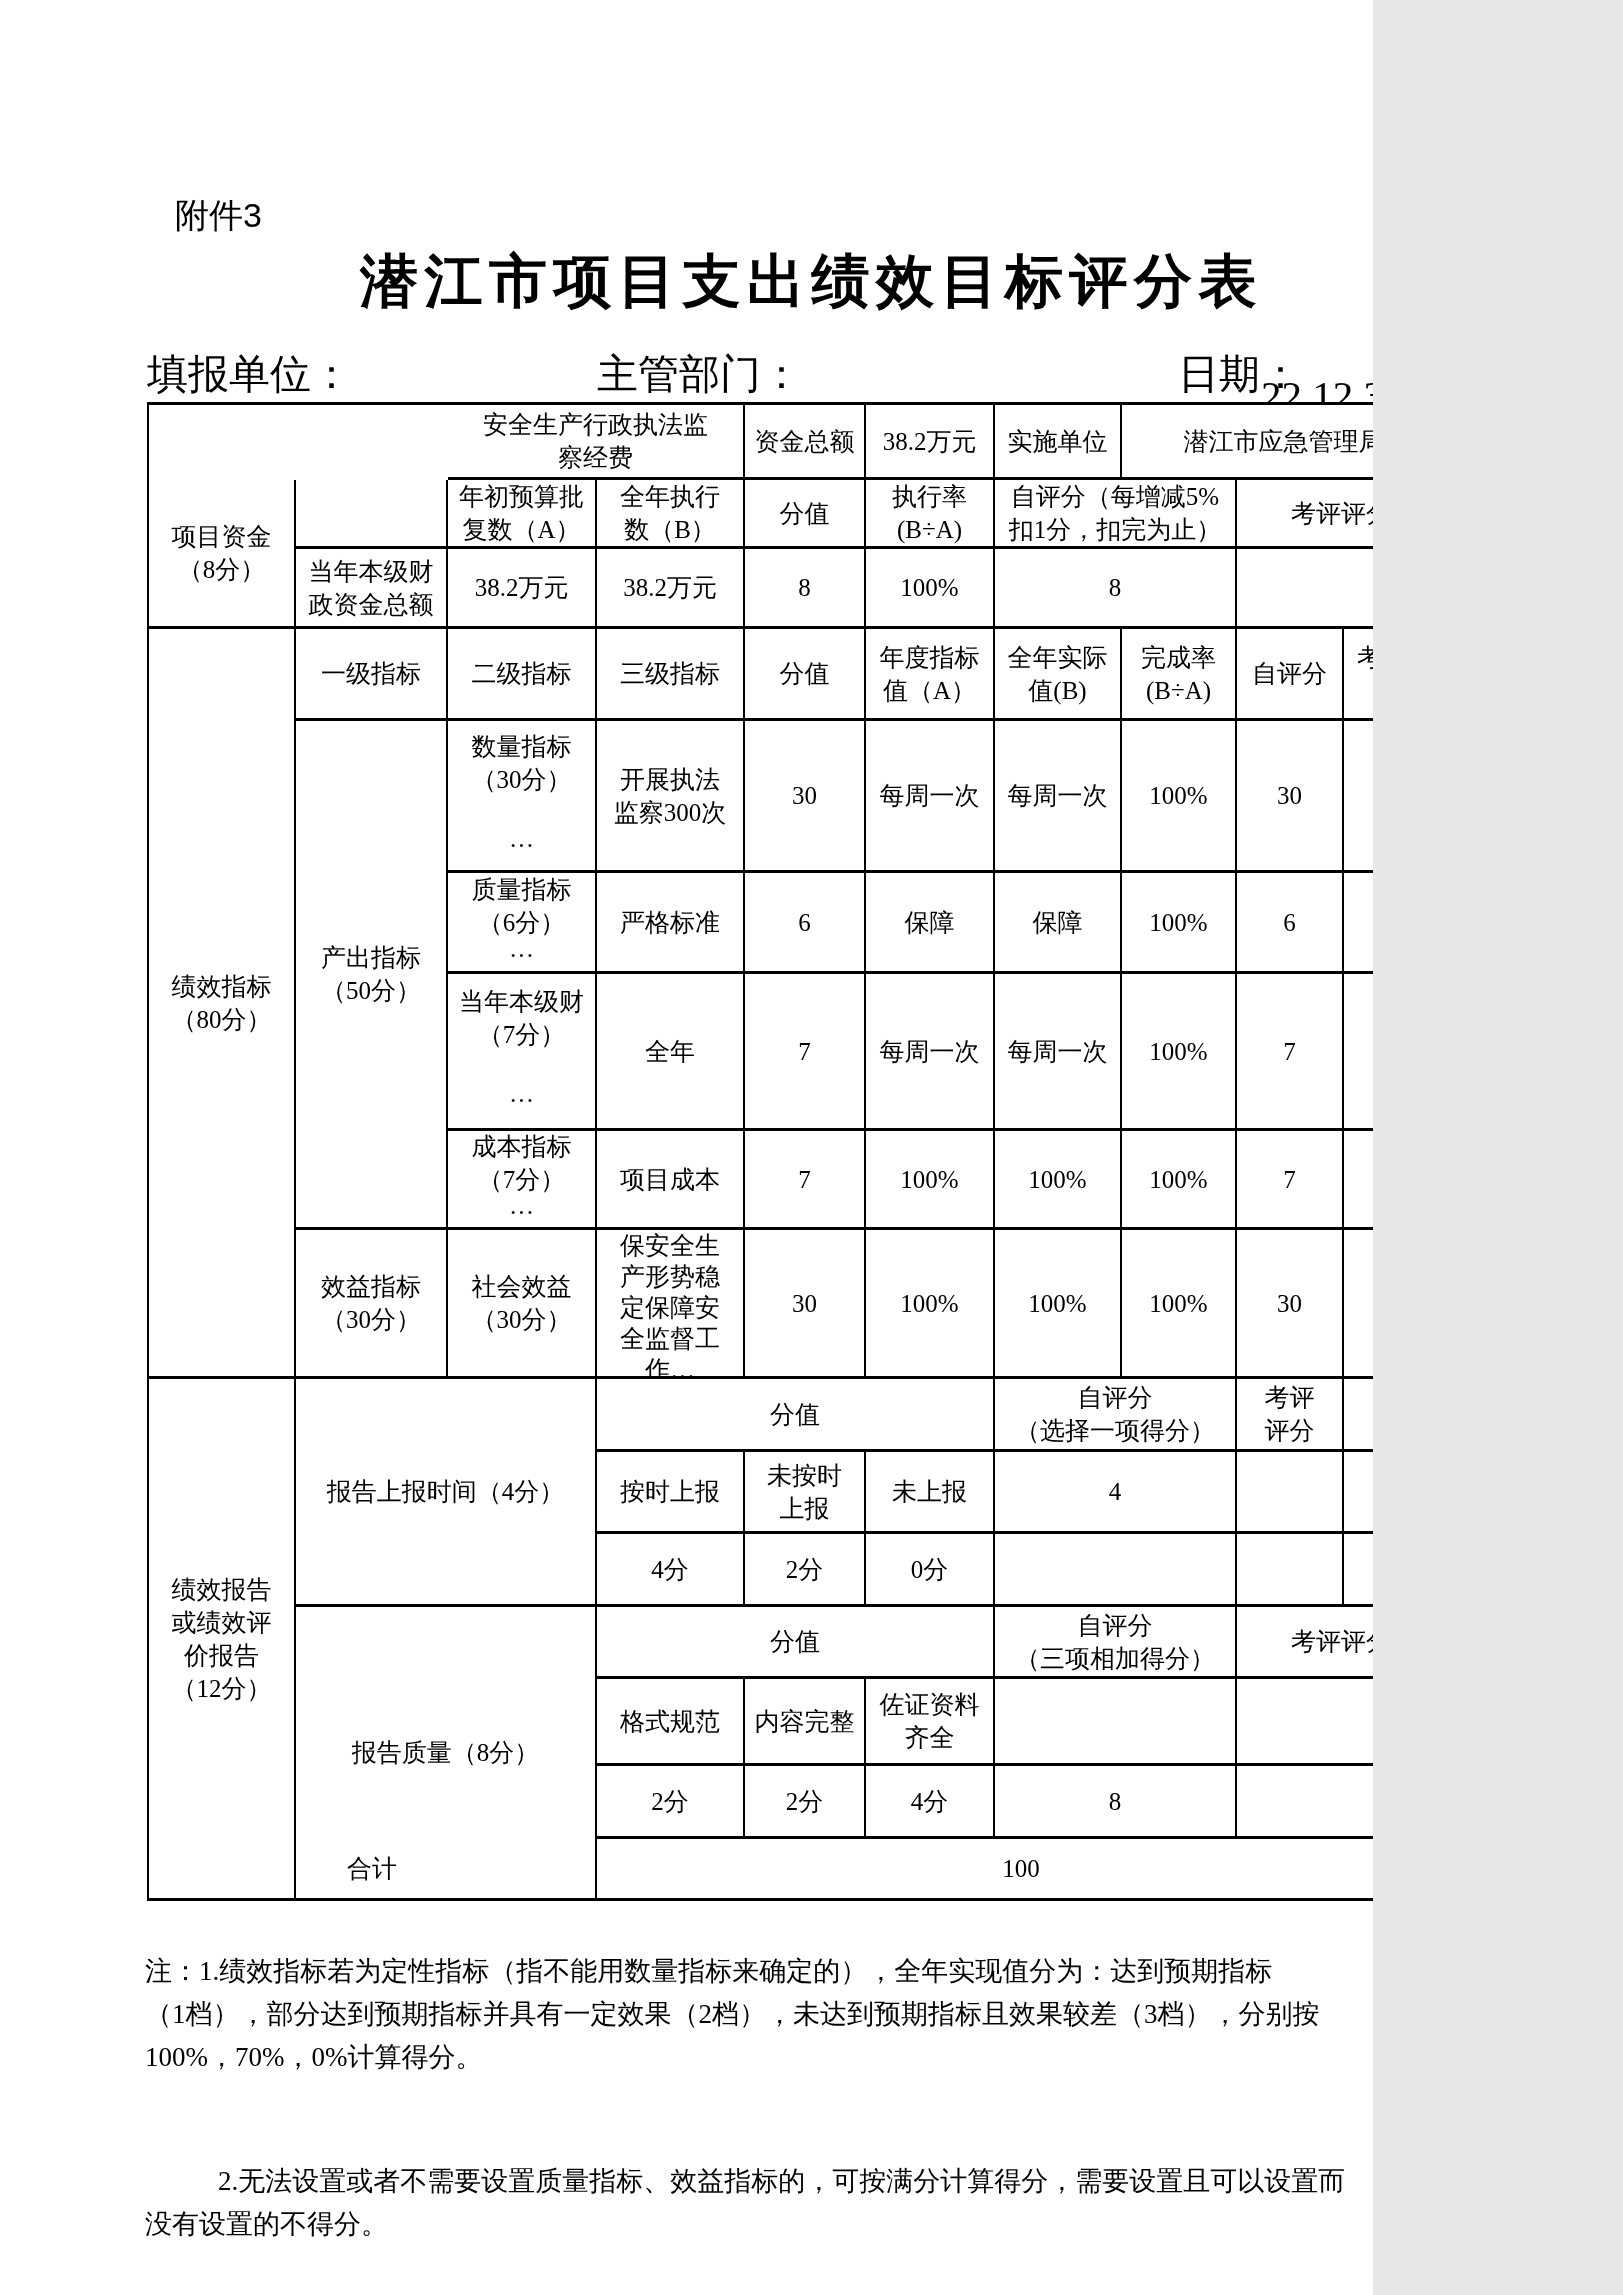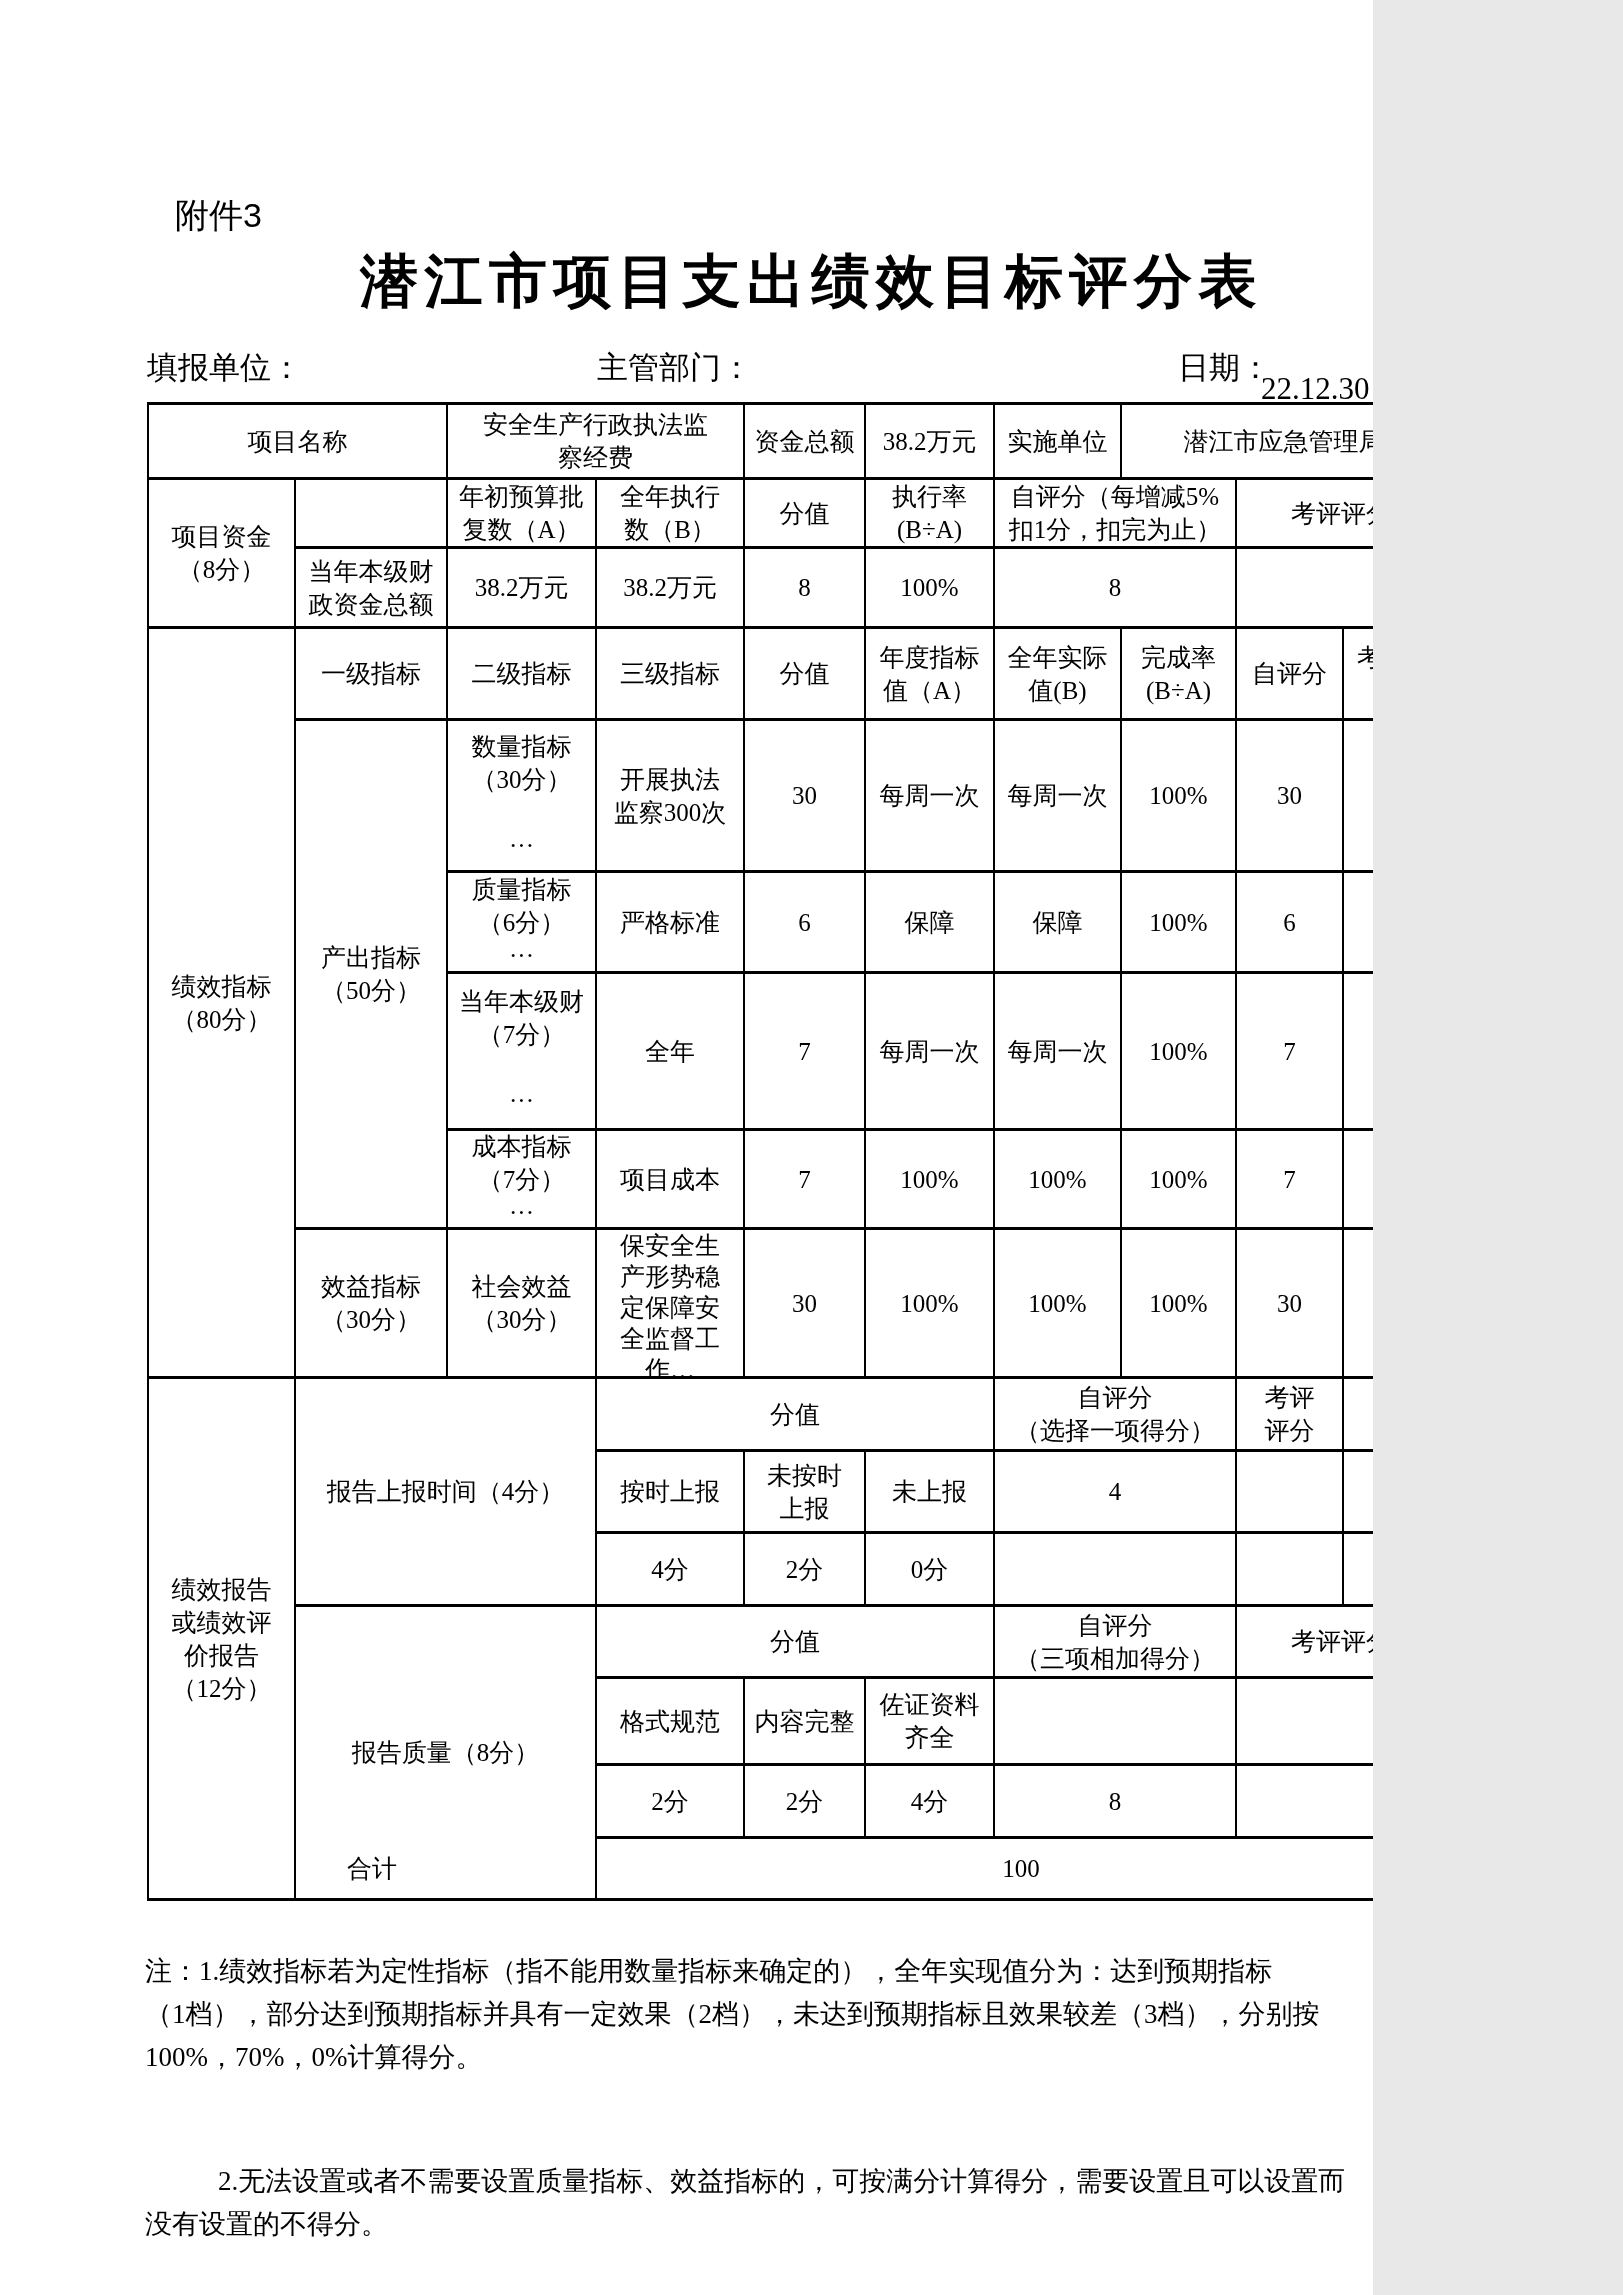--- a/index.html
+++ b/index.html
@@ -8,21 +8,21 @@
     font-family:"Liberation Serif","DejaVu Serif",serif;color:#000;overflow:hidden;
   }
   .attachment{
     position:absolute;left:175px;top:196px;font-size:34px;line-height:39px;
     font-family:"Liberation Sans","DejaVu Sans",sans-serif;
   }
   .title{
     position:absolute;left:0;top:247px;width:1623px;text-align:center;
     font-size:58px;font-weight:bold;letter-spacing:6.5px;line-height:69px;
   }
-  .inforow{position:absolute;left:0;top:347px;width:1623px;height:39px;font-size:31px;}
+  .inforow{position:absolute;left:0;top:347px;width:1623px;height:39px;font-size:41px;}
   .inforow .lbl{position:absolute;white-space:nowrap;}
   .info-fill{left:147px;}
   .info-dept{left:597px;}
   .info-date{left:1178px;}
   .info-date-value{left:1261px;margin-top:24px;}
   .grid{
     position:absolute;left:147px;top:402px;
     display:grid;
     grid-template-columns:147px 152px 149px 148px 121px 129px 127px 115px 107px 103px;
     grid-template-rows:75px 69px 80px 92px 152px 101px 157px 99px 149px 73px 82px 73px 72px 87px 73px 62px;
@@ -52,21 +52,20 @@
 
   <div class="inforow">
     <span class="lbl info-fill">填报单位：</span>
     <span class="lbl info-dept">主管部门：</span>
     <span class="lbl info-date">日期：</span>
     <span class="lbl info-date-value">22.12.30</span>
   </div>
 
   <div class="grid">
 
-    <div class="c" style="grid-area:1/1/2/3">项目名称</div>
     <div class="c" style="grid-area:1/3/2/5">安全生产行政执法监
 察经费</div>
     <div class="c" style="grid-area:1/5/2/6">资金总额</div>
     <div class="c" style="grid-area:1/6/2/7">38.2万元</div>
     <div class="c" style="grid-area:1/7/2/8">实施单位</div>
     <div class="c" style="grid-area:1/8/2/11">潜江市应急管理局</div>
 
     <div class="c" style="grid-area:2/1/4/2">项目资金
 （8分）</div>
     <div class="c" style="grid-area:2/2/3/3"></div>

